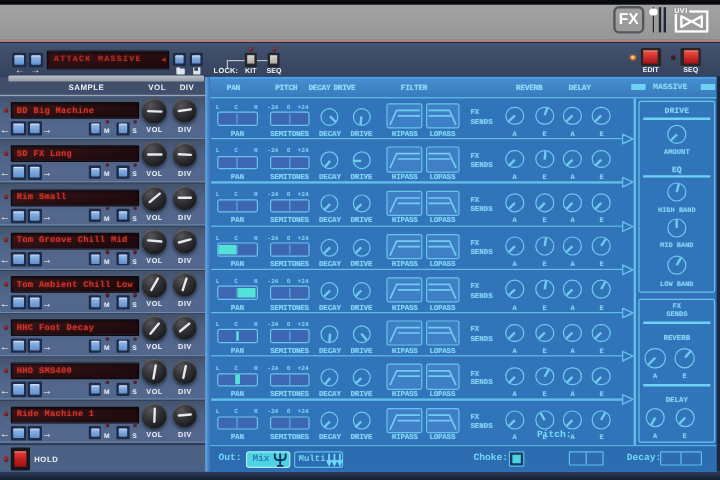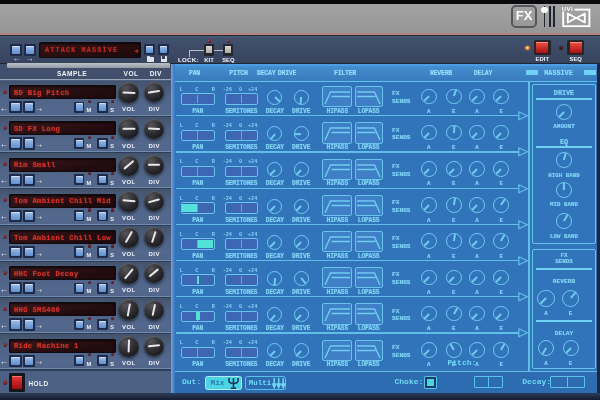--- a/index.html
+++ b/index.html
@@ -88,21 +88,21 @@
 <div style="left:0;top:64px;width:170.6px;height:16.2px;background:#414f6c;"></div>
 <div style="left:7px;top:63.4px;width:163px;height:4.2px;background:linear-gradient(#bcc2c8,#939aa2);border-radius:1px;"></div>
 <div class="ctr wlab" style="left:72px;top:69.6px;font-size:6.6px;letter-spacing:0.4px;">SAMPLE</div>
 <div class="ctr wlab" style="left:131px;top:69.6px;font-size:6.6px;letter-spacing:0.4px;">VOL</div>
 <div class="ctr wlab" style="left:155.8px;top:69.6px;font-size:6.6px;letter-spacing:0.4px;">DIV</div>
 <div style="left:0;top:78.6px;width:170.6px;height:1.1px;background:#97a5b8;"></div>
 <div style="left:0;top:80.8px;width:170.6px;height:34.8px;background:linear-gradient(#44536b 0%,#4d6285 35%,#53688c 75%,#51668a 100%);"></div>
 <div style="left:0;top:115.9px;width:170.6px;height:1.5px;background:#2e3d5a;box-shadow:0 -1px 0 #6f8aab;"></div>
 <div class="led" style="left:3px;top:89.7px;width:4.2px;height:4.2px;background:radial-gradient(circle at 38% 32%,#8c3038 25%,#4e161c 75%);"></div>
 <div style="left:9px;top:85.2px;width:106.5px;height:14px;border:1.7px solid #0d0a10;border-radius:1px;background:linear-gradient(170deg,#3c181c,#200b0e 75%);box-shadow:inset 0 1px 2px rgba(0,0,0,.7);"></div>
-<div class="mono" style="left:14px;top:88.7px;font-size:7.2px;color:#d2342b;letter-spacing:0.3px;text-shadow:0 0 2px rgba(230,50,30,.5);">BD Big Pitch</div>
+<div class="mono" style="left:14px;top:88.7px;font-size:7.2px;color:#d2342b;letter-spacing:0.3px;text-shadow:0 0 2px rgba(230,50,30,.5);">BD Big Machine</div>
 <div class="ctr" style="left:4px;top:102.8px;font-size:8.5px;color:#f2f5f9;font-weight:bold;">←</div>
 <div class="bez" style="left:9.3px;top:101.2px;width:12.3px;height:12.3px;">
       <div class="bluebtn" style="left:2px;top:2px;right:2px;bottom:2px;"></div>
     </div>
 <div class="bez" style="left:22.9px;top:101.2px;width:12.3px;height:12.3px;">
       <div class="bluebtn" style="left:2px;top:2px;right:2px;bottom:2px;"></div>
     </div>
 <div class="ctr" style="left:39px;top:102.8px;font-size:8.5px;color:#f2f5f9;font-weight:bold;">→</div>
 <div class="bez" style="left:73.8px;top:101.6px;width:10.6px;height:11.2px;">
       <div class="bluebtn" style="left:1.8px;top:1.8px;right:1.8px;bottom:1.8px;"></div>
@@ -181,21 +181,21 @@
     </div>
 <div class="sbknob" style="left:144.2px;top:154.7px;width:20px;height:20px;">
       <div class="slot" style="width:12px;transform:translate(-50%,-50%) rotate(0deg);"></div>
     </div>
 <div class="ctr wlab" style="left:128.8px;top:178.8px;font-size:6px;letter-spacing:0.5px;">VOL</div>
 <div class="ctr wlab" style="left:154.2px;top:178.8px;font-size:6px;letter-spacing:0.5px;">DIV</div>
 <div style="left:0;top:189.4px;width:170.6px;height:34.8px;background:linear-gradient(#44536b 0%,#4d6285 35%,#53688c 75%,#51668a 100%);"></div>
 <div style="left:0;top:224.5px;width:170.6px;height:1.5px;background:#2e3d5a;box-shadow:0 -1px 0 #6f8aab;"></div>
 <div class="led" style="left:3px;top:198.3px;width:4.2px;height:4.2px;background:radial-gradient(circle at 38% 32%,#8c3038 25%,#4e161c 75%);"></div>
 <div style="left:9px;top:193.8px;width:106.5px;height:14px;border:1.7px solid #0d0a10;border-radius:1px;background:linear-gradient(170deg,#3c181c,#200b0e 75%);box-shadow:inset 0 1px 2px rgba(0,0,0,.7);"></div>
-<div class="mono" style="left:14px;top:197.3px;font-size:7.2px;color:#d2342b;letter-spacing:0.3px;text-shadow:0 0 2px rgba(230,50,30,.5);">Tom Ambient Chill Mid</div>
+<div class="mono" style="left:14px;top:197.3px;font-size:7.2px;color:#d2342b;letter-spacing:0.3px;text-shadow:0 0 2px rgba(230,50,30,.5);">Tom Groove Chill Mid</div>
 <div class="ctr" style="left:4px;top:211.4px;font-size:8.5px;color:#f2f5f9;font-weight:bold;">←</div>
 <div class="bez" style="left:9.3px;top:209.8px;width:12.3px;height:12.3px;">
       <div class="bluebtn" style="left:2px;top:2px;right:2px;bottom:2px;"></div>
     </div>
 <div class="bez" style="left:22.9px;top:209.8px;width:12.3px;height:12.3px;">
       <div class="bluebtn" style="left:2px;top:2px;right:2px;bottom:2px;"></div>
     </div>
 <div class="ctr" style="left:39px;top:211.4px;font-size:8.5px;color:#f2f5f9;font-weight:bold;">→</div>
 <div class="bez" style="left:73.8px;top:210.2px;width:10.6px;height:11.2px;">
       <div class="bluebtn" style="left:1.8px;top:1.8px;right:1.8px;bottom:1.8px;"></div>

